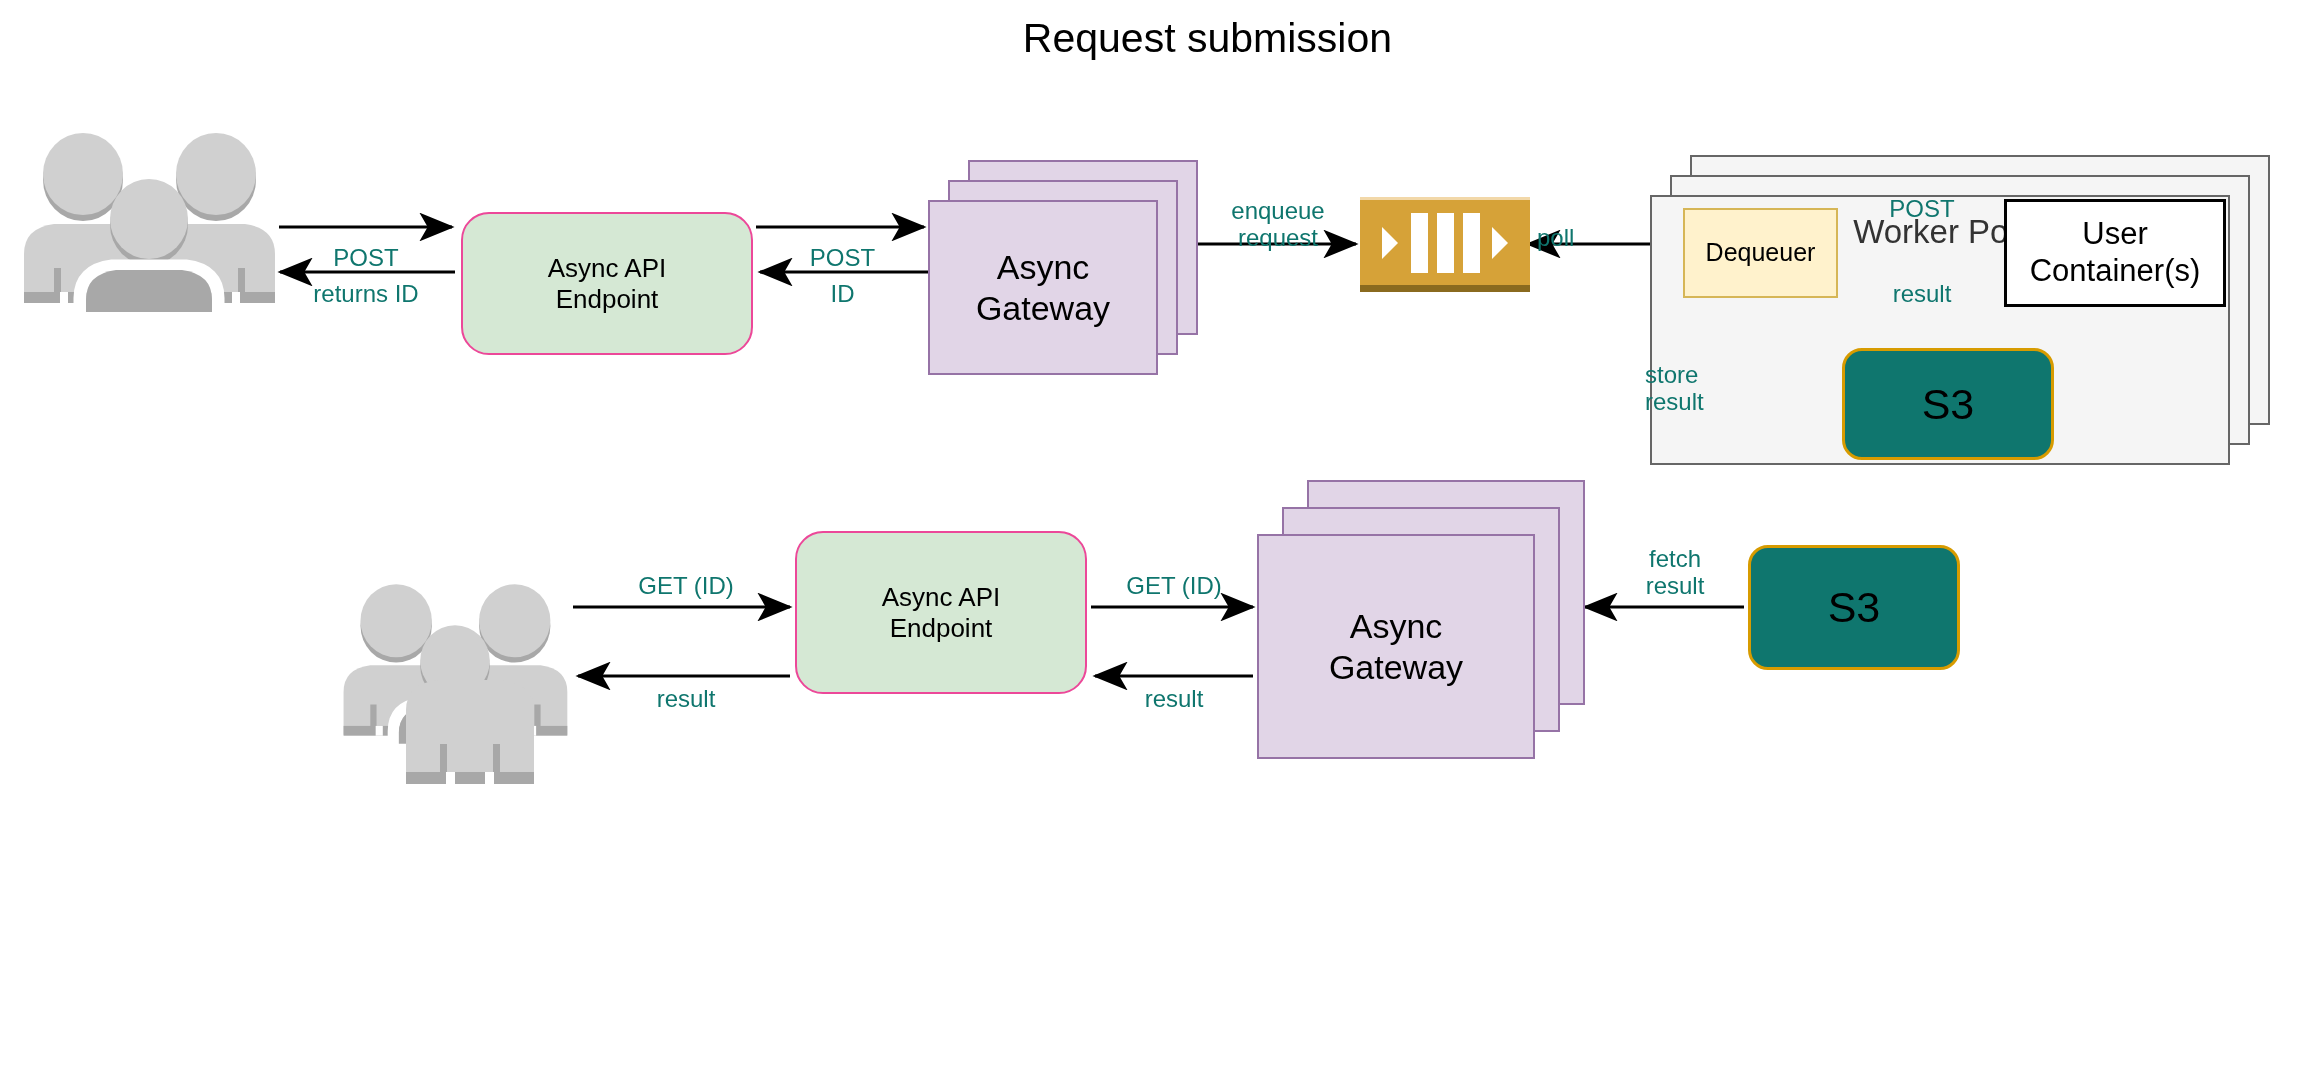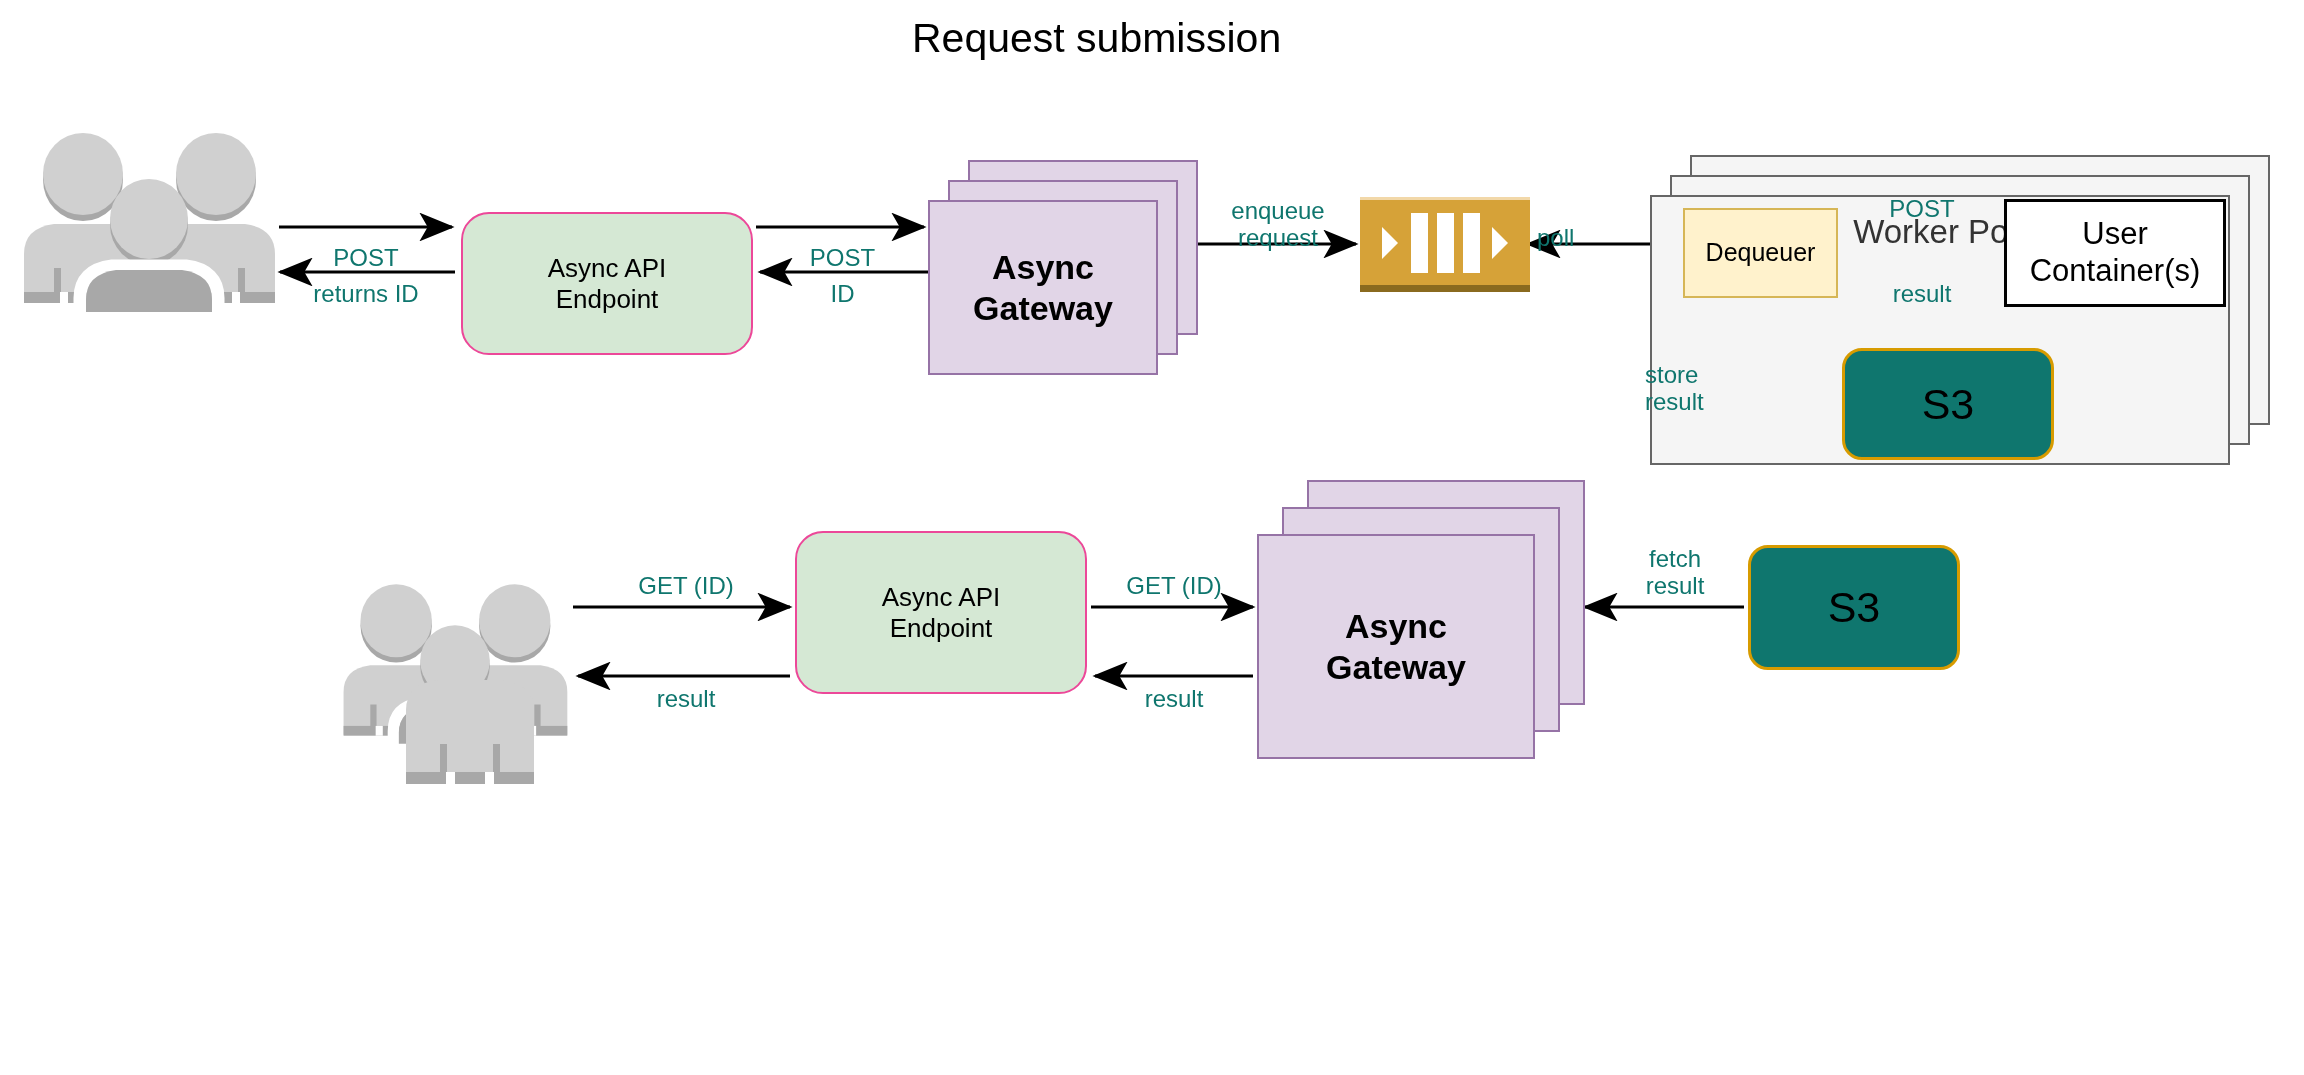--- a/index.html
+++ b/index.html
@@ -16,21 +16,21 @@
   }
   #canvas { position: absolute; inset: 0; }
 
   .abs { position: absolute; }
 
   
   .section-title {
     font-size: 41px;
     color: #000;
     white-space: nowrap;
-    text-align: left;
+    text-align: right;
     line-height: 1;
   }
 
   
   .node {
     display: flex;
     align-items: center;
     justify-content: center;
     text-align: center;
     line-height: 1.18;
@@ -41,21 +41,20 @@
     background: #d5e8d4;
     border: 2px solid #ec4899;
     border-radius: 28px;
     font-size: 26px;
   }
 
   .node-purple {
     background: #e1d5e7;
     border: 2px solid #9673a6;
     font-size: 34px;
-    font-weight: bold;
   }
 
   .node-s3 {
     background: #0f766e;
     border: 3px solid #d79b00;
     border-radius: 20px;
     font-size: 43px;
   }
 
   .node-dequeuer {

